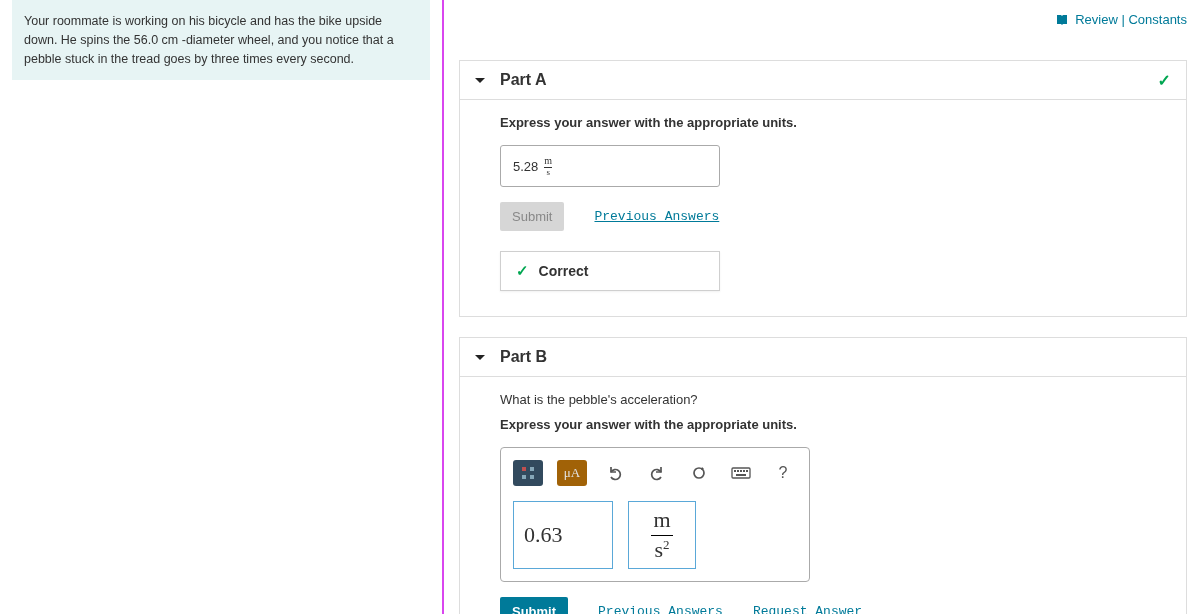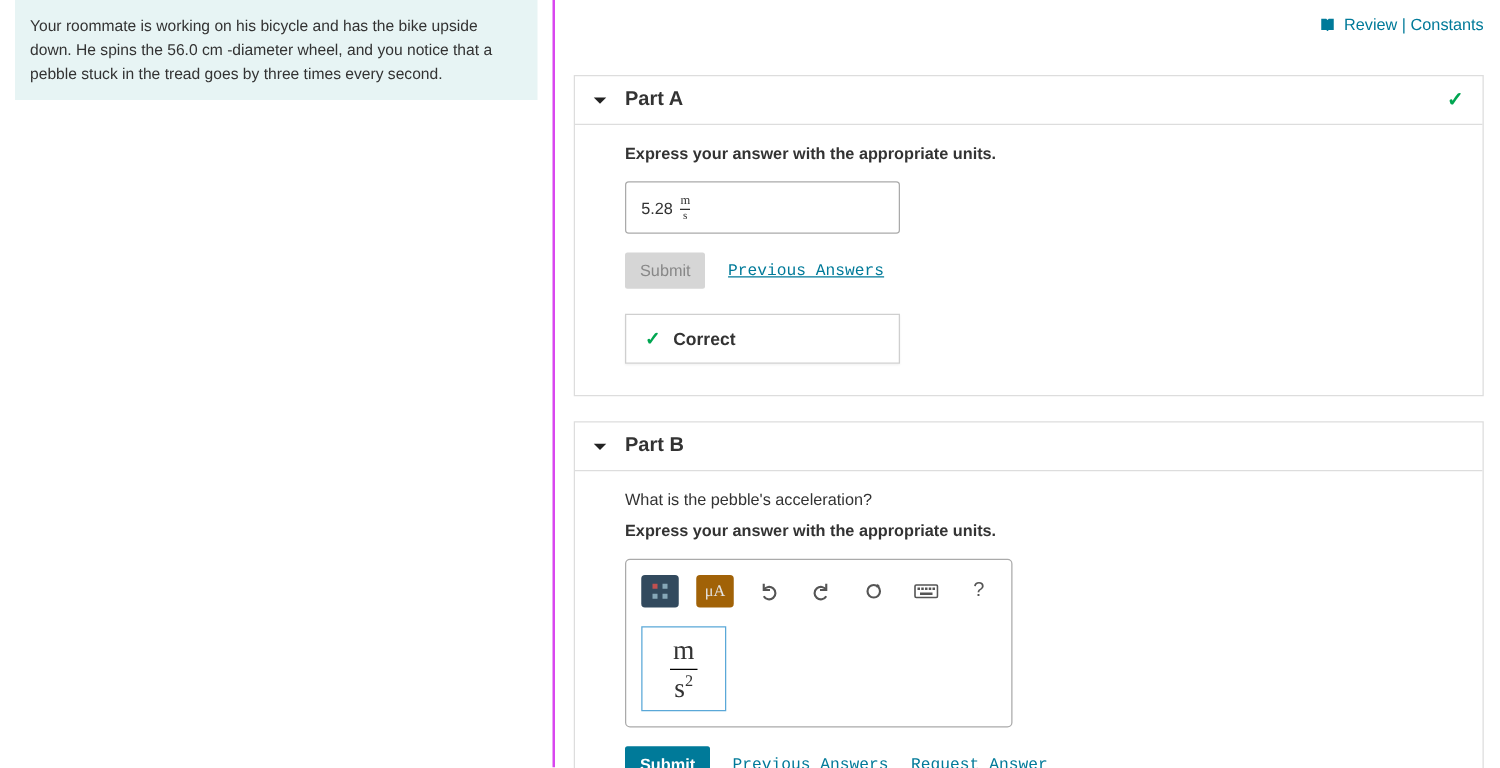--- a/index.html
+++ b/index.html
@@ -75,21 +75,21 @@
       width: 220px;
       font-size: 13px;
       margin-bottom: 15px;
     }
     .unit-frac { display: inline-flex; flex-direction: column; align-items: center; margin-left: 6px; line-height: 0.95; font-family: 'Times New Roman', serif; }
     .unit-frac .top { font-size: 10px; border-bottom: 1px solid #333; padding-bottom: 1px; }
     .unit-frac .bot { font-size: 9px; }
     .controls-row {
       display: flex;
       align-items: center;
-      gap: 18px;
+      gap: 30px;
       margin-bottom: 20px;
     }
     .btn {
       border: none;
       cursor: pointer;
       font-size: 13px;
       padding: 7px 12px;
       border-radius: 2px;
     }
     .btn-submit-disabled {
@@ -265,20 +265,21 @@
                 <rect x="6" y="4" width="2" height="2" fill="#555"></rect>
                 <rect x="9" y="4" width="2" height="2" fill="#555"></rect>
                 <rect x="12" y="4" width="2" height="2" fill="#555"></rect>
                 <rect x="15" y="4" width="2" height="2" fill="#555"></rect>
                 <rect x="5" y="8" width="10" height="2" fill="#555"></rect>
               </svg>
           </span>
           <span class="tool-btn" style="font-size:16px;color:#555;">?</span>
         </div>
         <div class="answer-fields">
+          <div class="value-field">0.63</div>
           <div class="unit-field">
             <span class="unit-large">
               <span class="top">m</span>
               <span class="bot"><span>s</span><sup>2</sup></span>
             </span>
           </div>
         </div>
       </div>
 
       <div class="controls-row">

